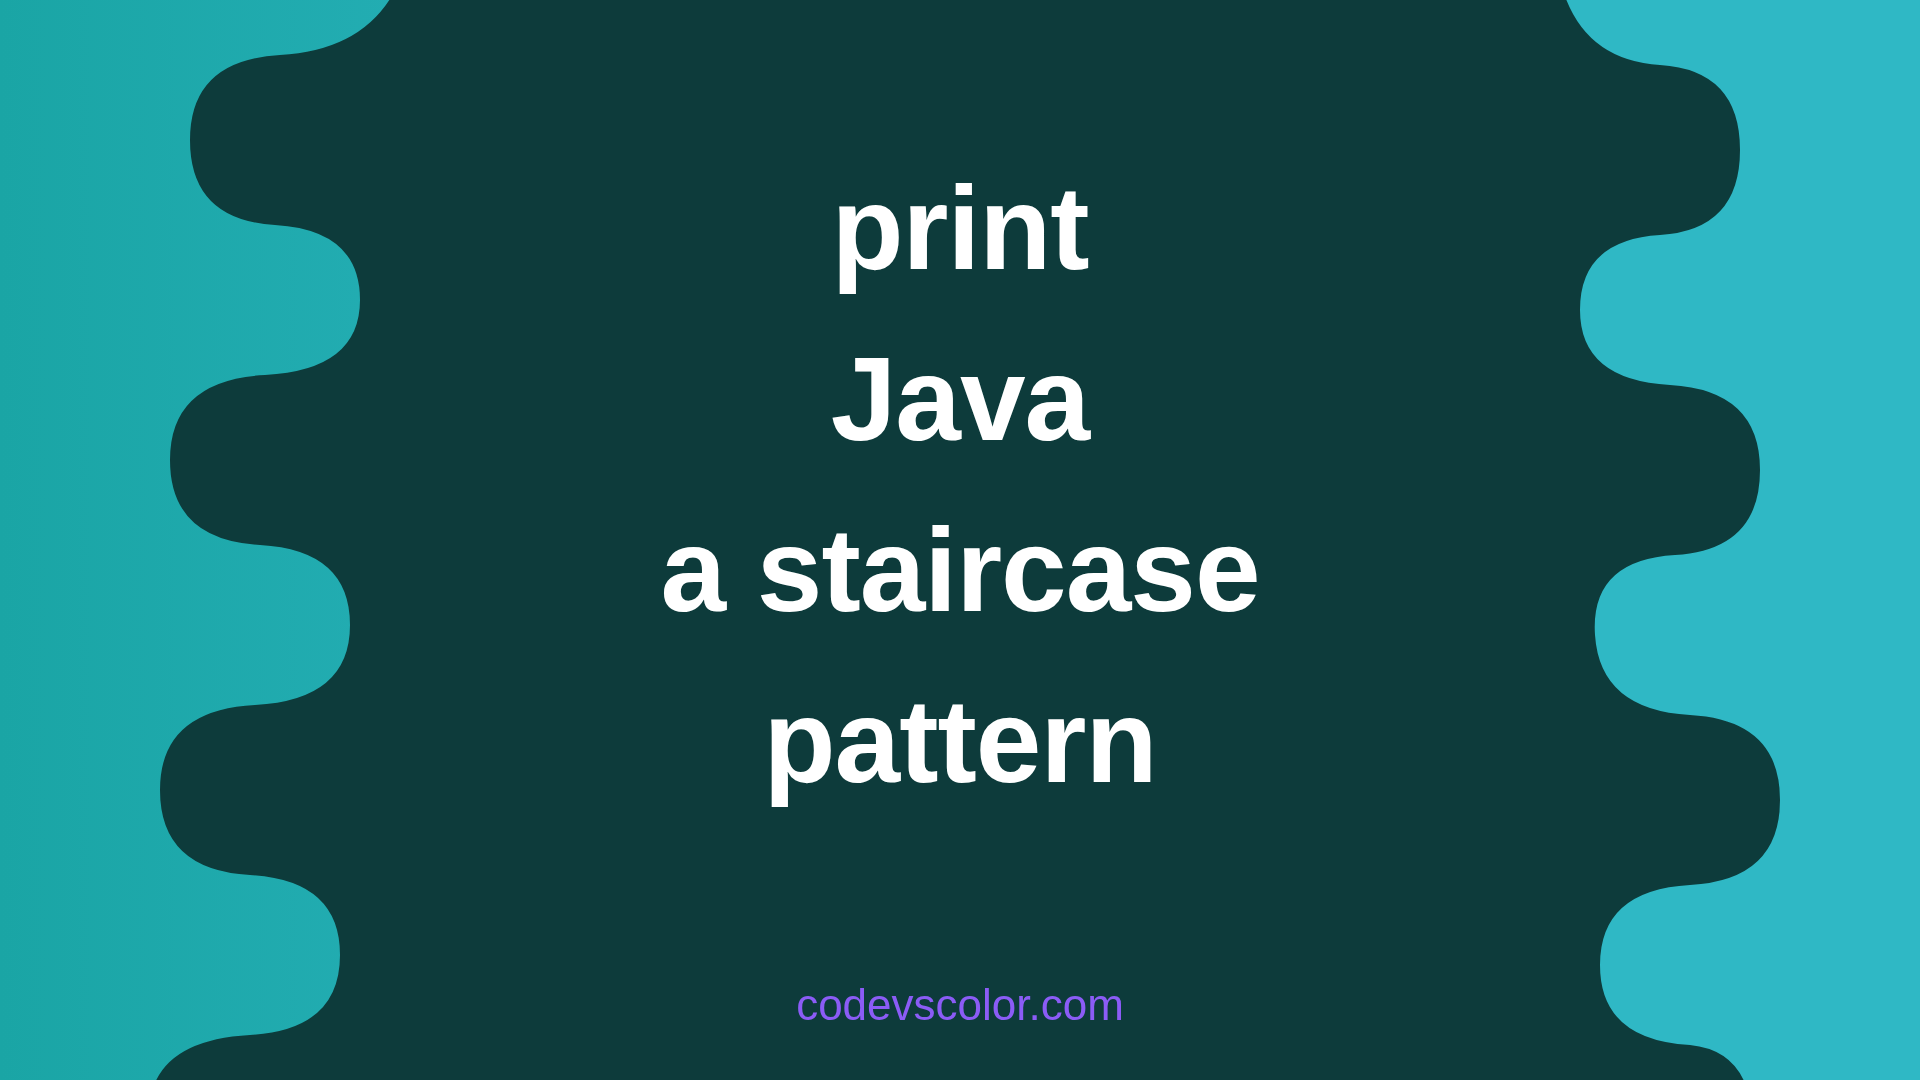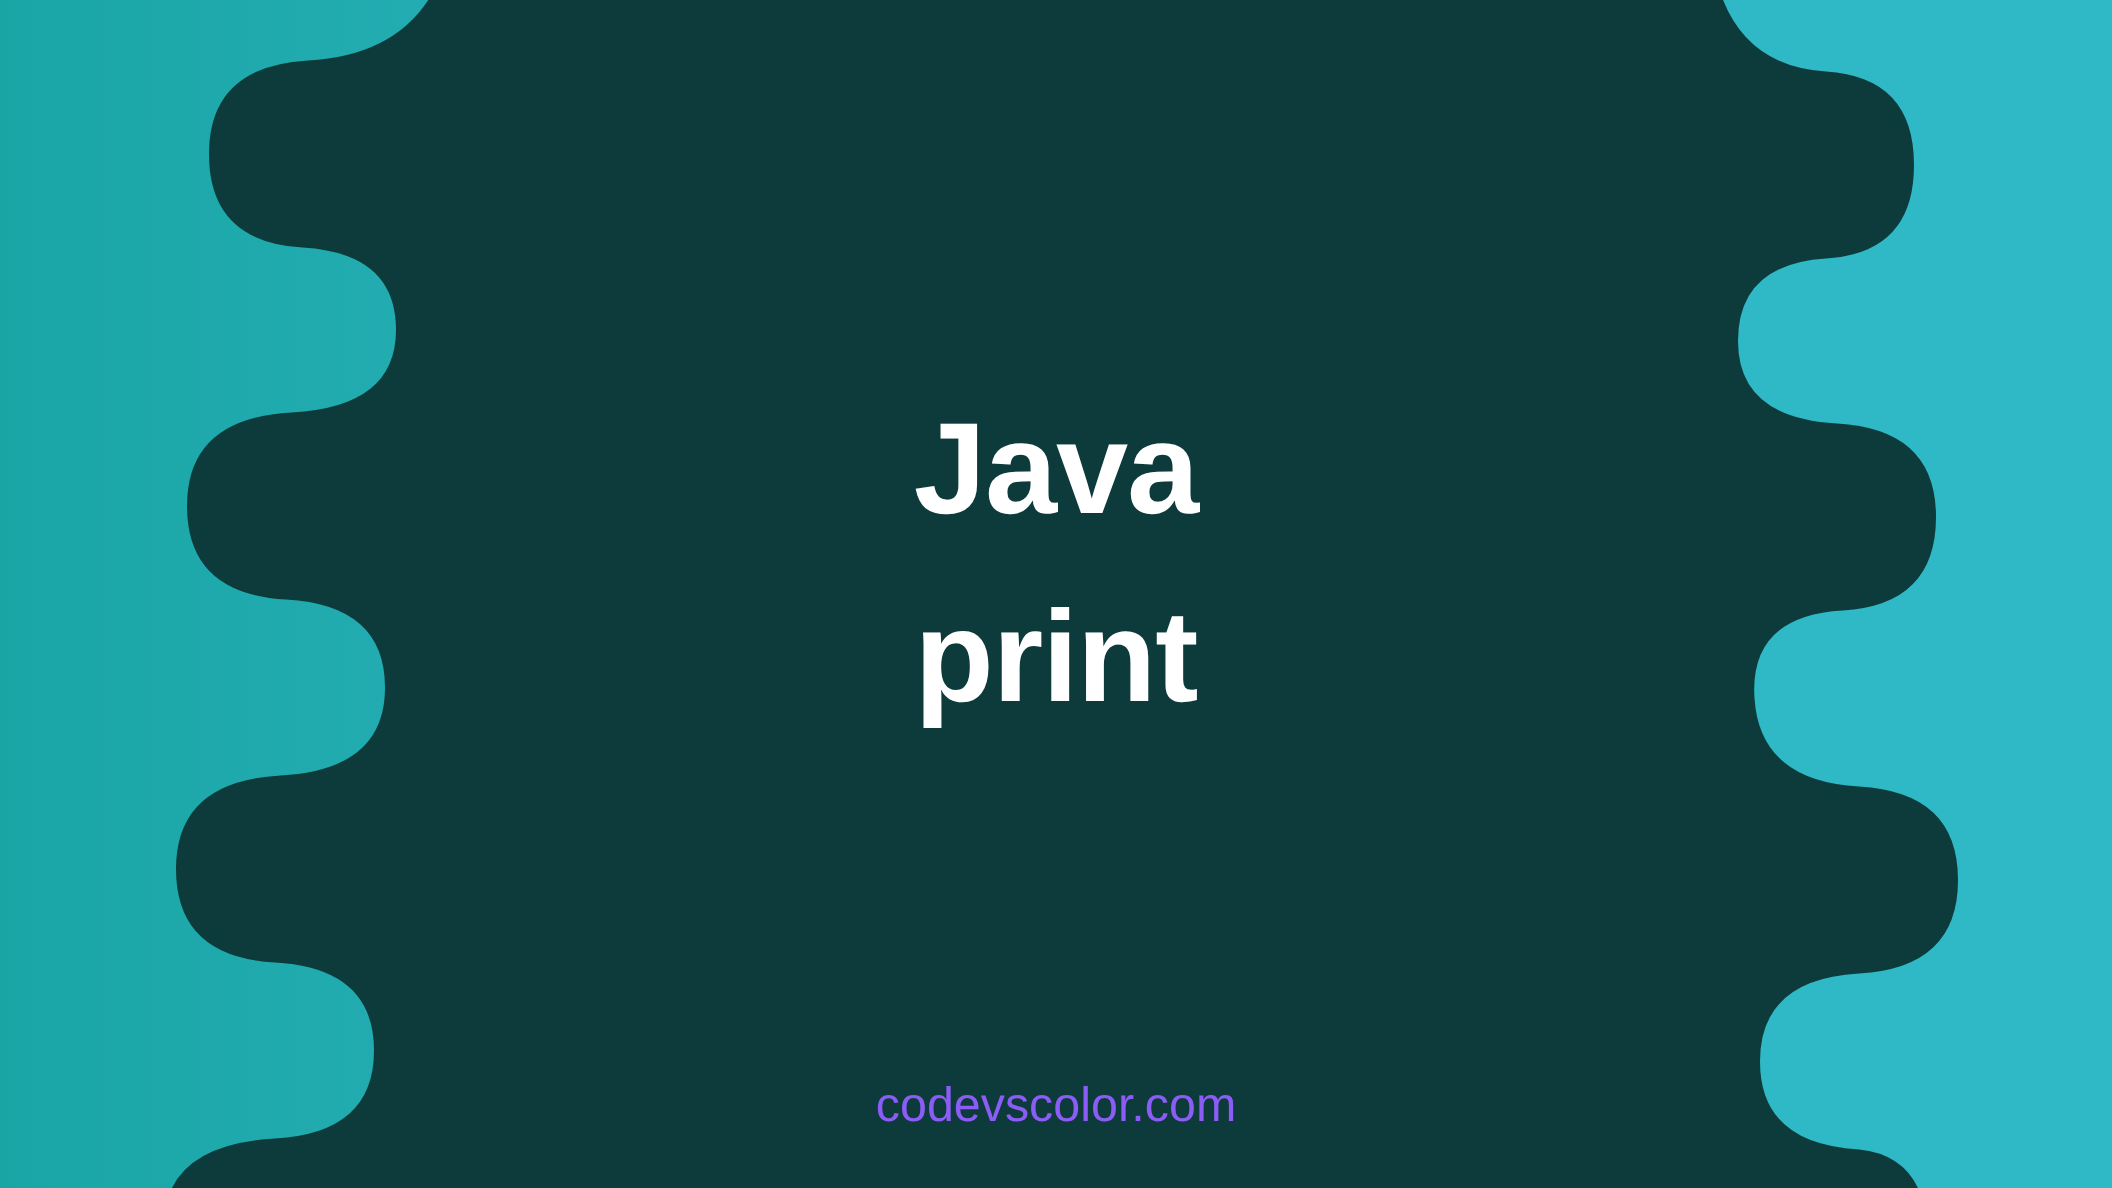--- a/index.html
+++ b/index.html
@@ -88,17 +88,19 @@
       Q 360,230 275,225
       Q 190,220 190,140
       Q 190,60 280,55
       Q 370,50 400,-20
       Z
     "></path>
   </svg>
 </div>
 
 <div class="content">
+  <div class="title-line">print</div>
   <div class="title-line">Java</div>
-  <div class="title-line">print</div>
+  <div class="title-line">a staircase</div>
+  <div class="title-line">pattern</div>
 </div>
 
 <div class="site-name">codevscolor.com</div>
 
 </body></html>

